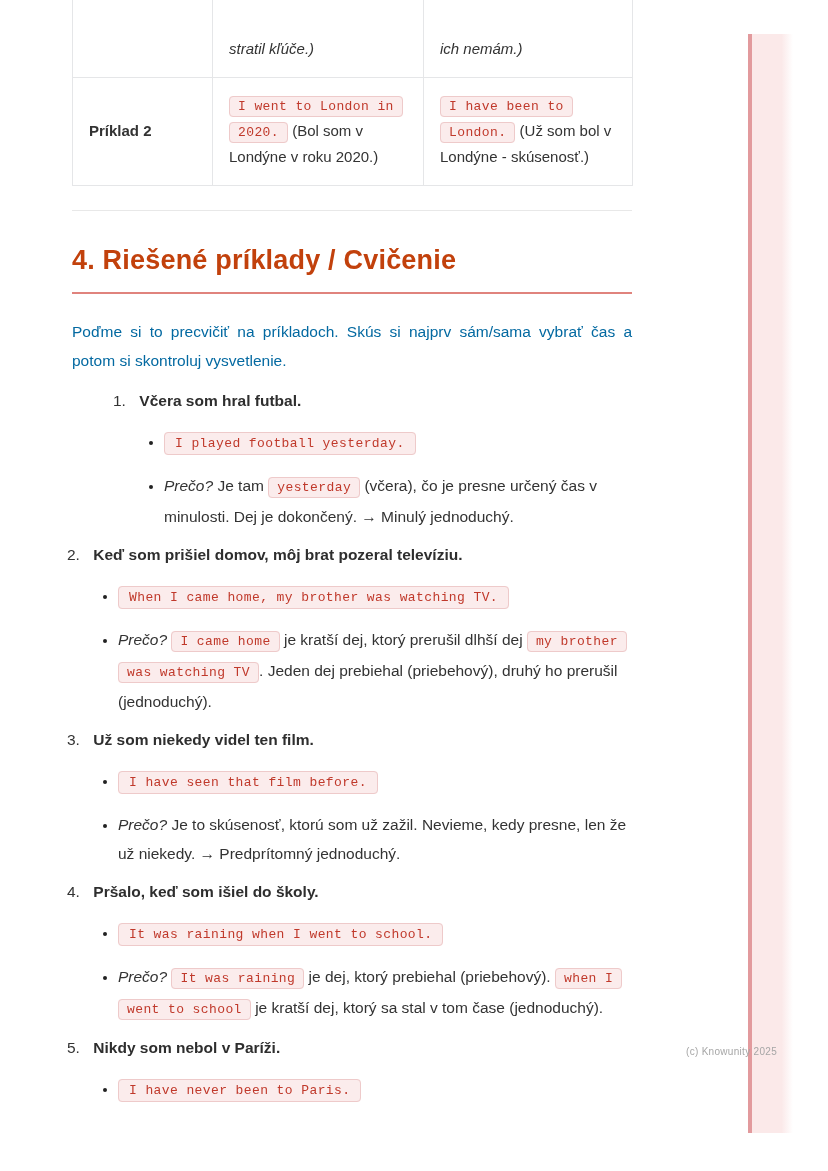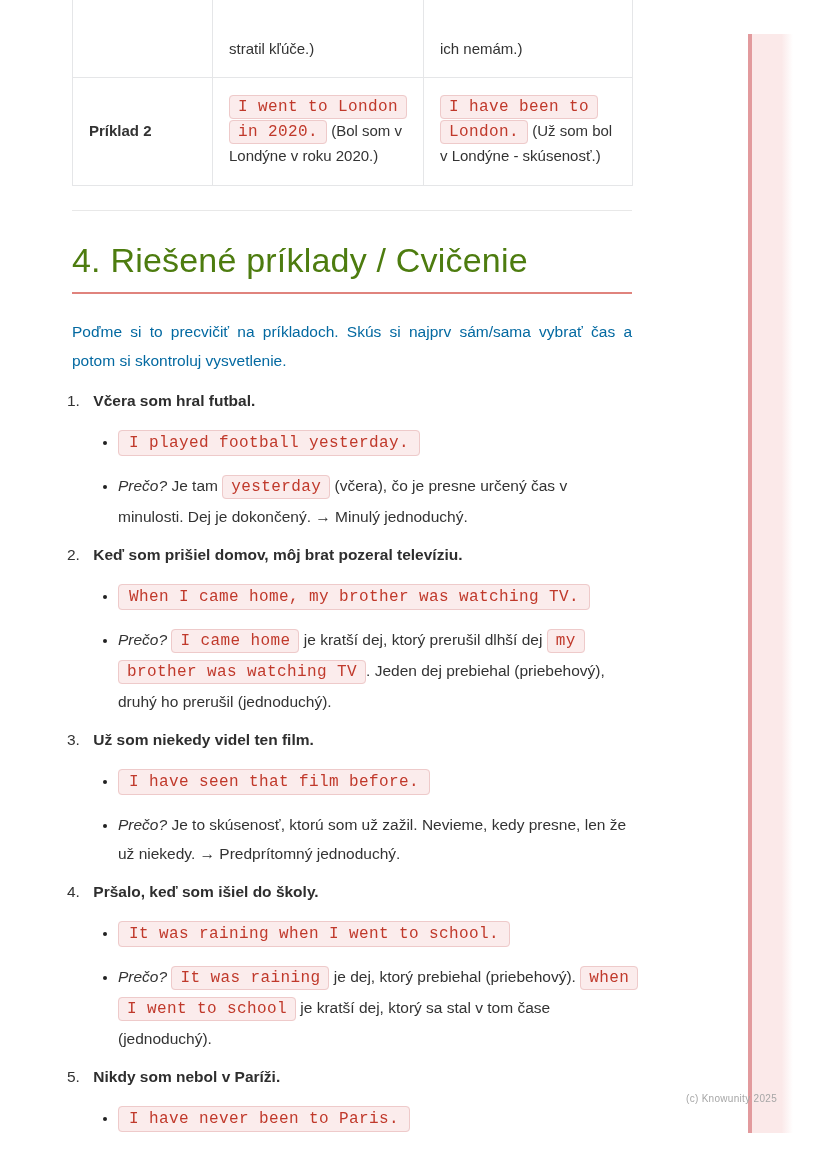--- a/index.html
+++ b/index.html
@@ -33,81 +33,81 @@
     border-collapse: collapse; width: 100%; table-layout: fixed;
     font-size: 15px; color: #333333;
   }
   .compare td {
     border: 1px solid #e5e6e8;
     padding: 14px 16px;
     line-height: 24px;
     vertical-align: middle;
     overflow: hidden;
   }
-  tr.partial-row { height: 77px; }
+  tr.partial-row { height: 77px; font-style: italic; }
   .partial-row td {
     border-top: none;
     vertical-align: bottom;
     padding: 0 16px 16px 16px;
   }
   tr.example-row { height: 108px; }
   .label-cell { font-weight: bold; margin-left: 36px; }
 
   
   .code {
     font-family: "Liberation Mono", "DejaVu Sans Mono", monospace;
-    font-size: 16px;
+    font-size: 13px;
     letter-spacing: 0.4px;
     color: #c0392b;
     background: #fbecec;
     border: 1px solid #eecaca;
     border-radius: 4px;
     padding: 2px 8px;
     -webkit-box-decoration-break: clone;
     box-decoration-break: clone;
   }
   .answer-code { padding: 3px 10px; }
 
   hr.section-divider {
     border: none; border-top: 1px solid #e8e8e8;
     margin: 24px 0 0 0;
   }
 
   h2.section-heading {
     margin: 31px 0 0 0;
-    font-size: 34px; line-height: 37px;
-    font-weight: normal;
-    color: #4d7c0f;
+    font-size: 27px; line-height: 37px;
+    font-weight: bold;
+    color: #c2410c;
     border-bottom: 2px solid #e0837d;
     padding-bottom: 13px;
     letter-spacing: 0.2px;
   }
 
   p.intro {
     margin: 23px 0 0 0;
     font-size: 15.5px; line-height: 29px;
     text-align: justify;
     color: #0369a1;
   }
 
   ol.exercise-list { list-style: none; margin: 14px 0 0 0; padding: 0; }
   li.exercise-item { margin-top: 12px; font-size: 15.5px; }
-  li.exercise-item:first-child { margin-top: 12px; }
+  li.exercise-item:first-child { margin-top: 12px; margin-left: 46px; }
   .item-title { line-height: 24px; }
   .item-number { display: inline-block; min-width: 22px; margin-left: -5px; color: #333333; }
   .item-title-text { font-weight: bold; color: #2e2e2e; }
 
   ul.sub-list { list-style: disc; margin: 14px 0 0 0; padding-left: 46px; }
   ul.sub-list li { margin-top: 13px; line-height: 29px; color: #333333; }
   ul.sub-list li::marker { font-size: 13px; color: #222; }
   li.answer-line { line-height: 26px; }
   .why-text em { }
 
   .footer {
-    position: absolute; left: 686px; top: 1093px;
+    position: absolute; left: 686px; top: 1046px;
     font-size: 10px; letter-spacing: 0.3px;
     color: #a6a6a6;
     z-index: 2;
   }
 </style>
 </head>
 <body>
 
 <div class="page">
 

